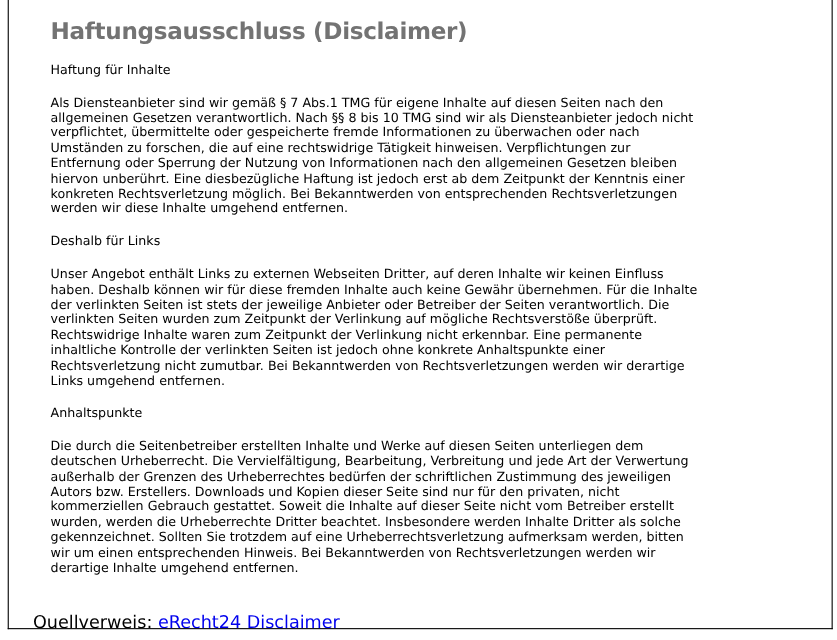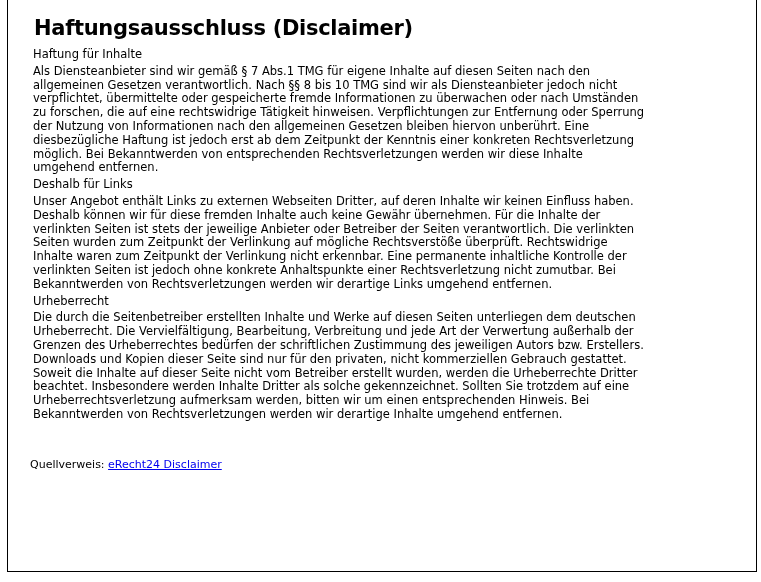--- a/index.html
+++ b/index.html
@@ -24,40 +24,40 @@
     border-left: 1px solid #000000;
     border-right: 1px solid #000000;
     border-bottom: 1px solid #000000;
     background: #ffffff;
     overflow: hidden;
   }
   .content {
     padding: 15px 0 0 22px;
   }
   .page-title {
-    margin: 0 0 7px 4px;
+    margin: 0 0 7px 16px;
     font-size: 21px;
     line-height: 26px;
     font-weight: bold;
     letter-spacing: -0.3px;
-    color: #000000;
+    color: #737373;
   }
   .text-block {
     width: 620px;
     font-size: 11.5px;
     line-height: 13.8px;
   }
   .section-heading,
   .section-body {
-    margin: 3px;
+    margin: 16px;
     padding: 0;
   }
   .source-line {
     margin-top: 36px;
-    font-size: 11px;
+    font-size: 16px;
     line-height: 14px;
   }
   .source-link {
     color: #0000ee;
     text-decoration: underline;
     cursor: pointer;
   }
 </style>
 </head>
 <body>
@@ -73,21 +73,21 @@
         <div class="section-heading">Haftung für Inhalte</div>
         <div class="section-body">Als Diensteanbieter sind wir gemäß § 7 Abs.1 TMG für eigene Inhalte auf diesen Seiten nach den allgemeinen Gesetzen verantwortlich. Nach §§ 8 bis 10 TMG sind wir als Diensteanbieter jedoch nicht verpflichtet, übermittelte oder gespeicherte fremde Informationen zu überwachen oder nach Umständen zu forschen, die auf eine rechtswidrige Tätigkeit hinweisen. Verpflichtungen zur Entfernung oder Sperrung der Nutzung von Informationen nach den allgemeinen Gesetzen bleiben hiervon unberührt. Eine diesbezügliche Haftung ist jedoch erst ab dem Zeitpunkt der Kenntnis einer konkreten Rechtsverletzung möglich. Bei Bekanntwerden von entsprechenden Rechtsverletzungen werden wir diese Inhalte umgehend entfernen.</div>
       </div>
 
       <div>
         <div class="section-heading">Deshalb für Links</div>
         <div class="section-body">Unser Angebot enthält Links zu externen Webseiten Dritter, auf deren Inhalte wir keinen Einfluss haben. Deshalb können wir für diese fremden Inhalte auch keine Gewähr übernehmen. Für die Inhalte der verlinkten Seiten ist stets der jeweilige Anbieter oder Betreiber der Seiten verantwortlich. Die verlinkten Seiten wurden zum Zeitpunkt der Verlinkung auf mögliche Rechtsverstöße überprüft. Rechtswidrige Inhalte waren zum Zeitpunkt der Verlinkung nicht erkennbar. Eine permanente inhaltliche Kontrolle der verlinkten Seiten ist jedoch ohne konkrete Anhaltspunkte einer Rechtsverletzung nicht zumutbar. Bei Bekanntwerden von Rechtsverletzungen werden wir derartige Links umgehend entfernen.</div>
       </div>
 
       <div>
-        <div class="section-heading">Urheberrecht</div>
+        <div class="section-heading">Anhaltspunkte</div>
         <div class="section-body">Die durch die Seitenbetreiber erstellten Inhalte und Werke auf diesen Seiten unterliegen dem deutschen Urheberrecht. Die Vervielfältigung, Bearbeitung, Verbreitung und jede Art der Verwertung außerhalb der Grenzen des Urheberrechtes bedürfen der schriftlichen Zustimmung des jeweiligen Autors bzw. Erstellers. Downloads und Kopien dieser Seite sind nur für den privaten, nicht kommerziellen Gebrauch gestattet. Soweit die Inhalte auf dieser Seite nicht vom Betreiber erstellt wurden, werden die Urheberrechte Dritter beachtet. Insbesondere werden Inhalte Dritter als solche gekennzeichnet. Sollten Sie trotzdem auf eine Urheberrechtsverletzung aufmerksam werden, bitten wir um einen entsprechenden Hinweis. Bei Bekanntwerden von Rechtsverletzungen werden wir derartige Inhalte umgehend entfernen.</div>
       </div>
 
       <div class="source-line">
         <span>Quellverweis: </span><a class="source-link" href="#">eRecht24 Disclaimer</a>
       </div>
 
     </div>
   </div>
 </div>

